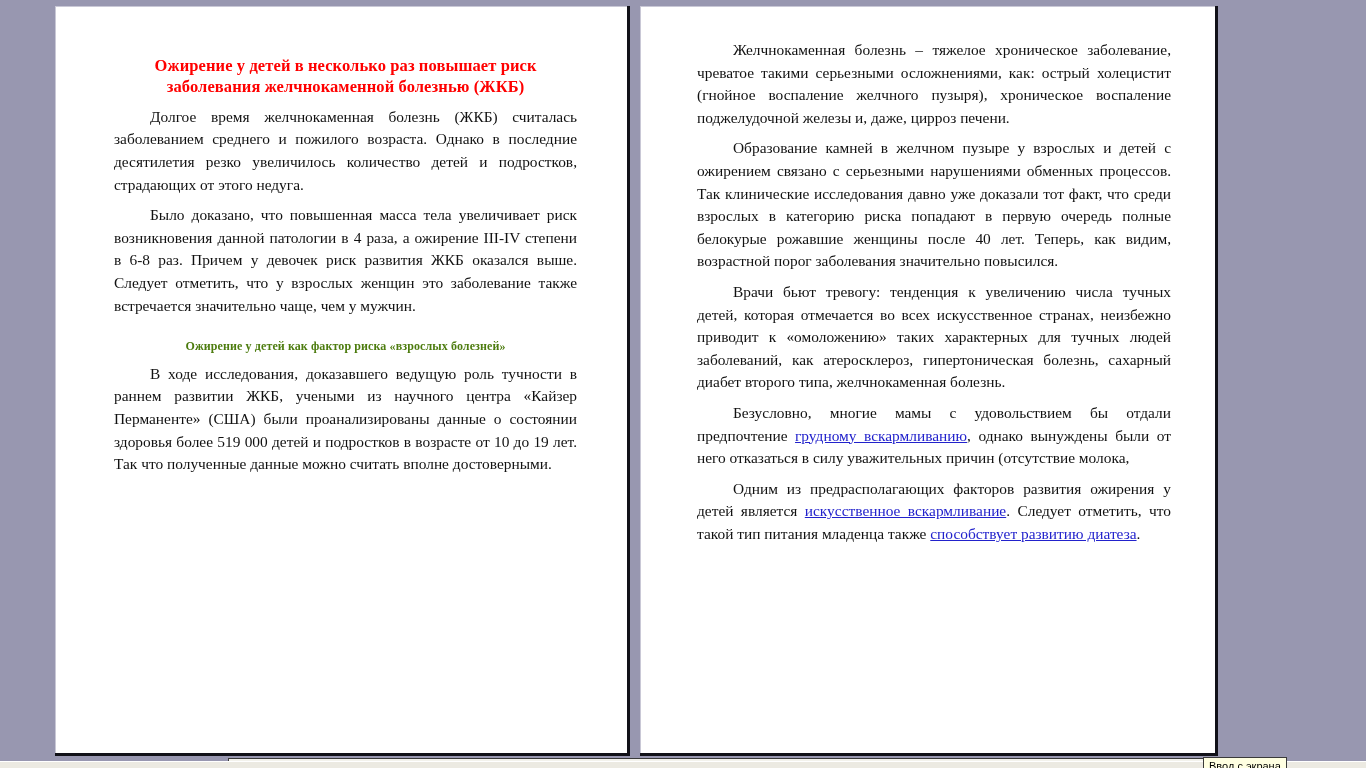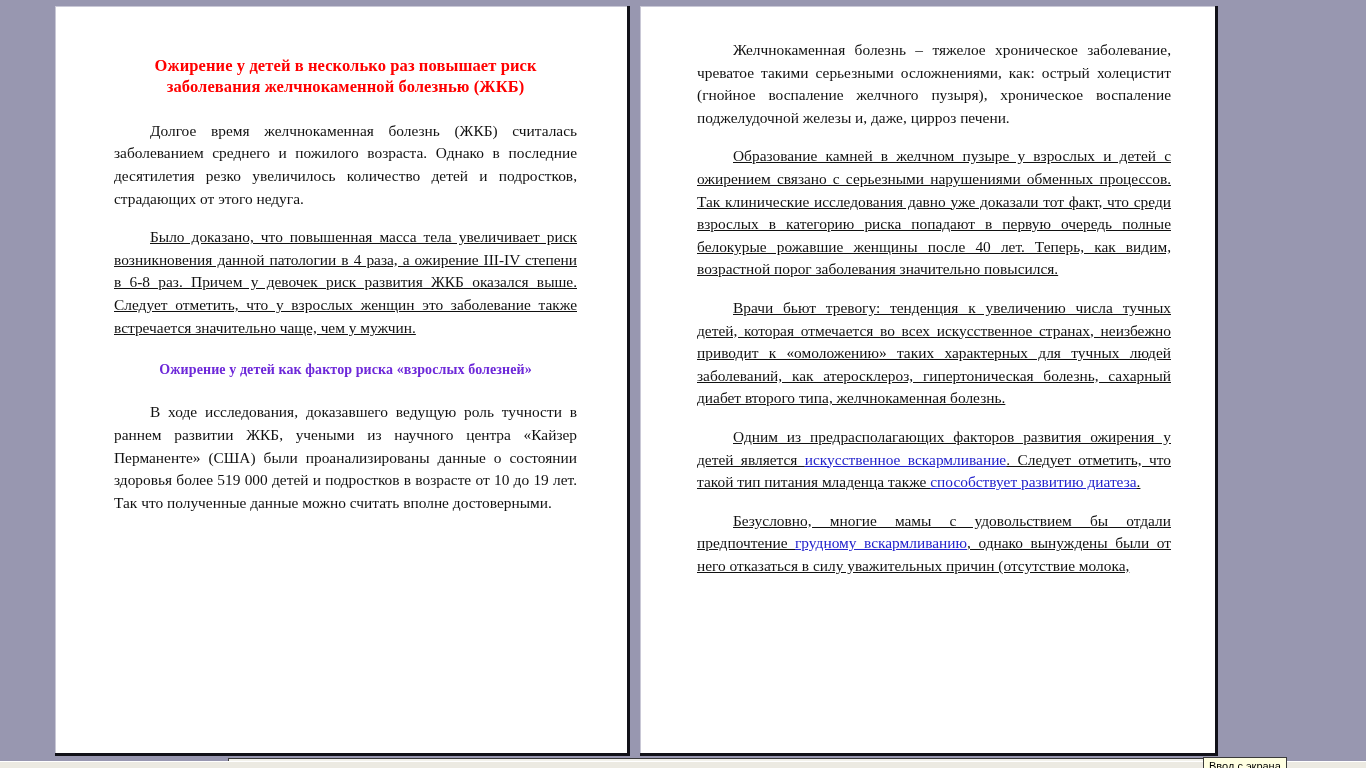--- a/index.html
+++ b/index.html
@@ -57,38 +57,38 @@
     line-height: 1.30;
     letter-spacing: 0.1px;
   }
   h1.doc-title {
     color: #ff0000;
     font-size: 16.5px;
     margin: 8px 0 0 0;
     padding: 0 8px;
   }
   h2.doc-subtitle {
-    color: #6d28d9;
-    font-size: 14px;
+    color: #4d7c0f;
+    font-size: 12px;
     margin: 22px 0 8px 0;
     padding: 0 14px;
   }
 
   p.para {
     margin: 0;
     text-align: justify;
     text-justify: inter-word;
     text-indent: 36px;
     font-size: 15.4px;
     line-height: 22.6px;
     color: #111111;
     font-family: "Liberation Serif", "DejaVu Serif", serif;
   }
-  p.para.first-after-title { margin-top: 22px; }
-  p.para.spaced { margin-top: 16px; text-decoration: underline; }
+  p.para.first-after-title { margin-top: 8px; }
+  p.para.spaced { margin-top: 8px; }
 
   a.doclink {
     color: #2222cc;
     text-decoration: underline;
   }
 
   
   #screen-tooltip {
     position: absolute;
     left: 1203px;
@@ -133,22 +133,22 @@
       <p class="para first-after-title">В ходе исследования, доказавшего ведущую роль тучности в раннем развитии ЖКБ, учеными из научного центра «Кайзер Перманенте» (США) были проанализированы данные о состоянии здоровья более 519 000 детей и подростков в возрасте от 10 до 19 лет. Так что полученные данные можно считать вполне достоверными.</p>
     </div>
   </div>
 
   <div class="page" id="page-right">
     <div class="page-inner">
       <p class="para">Желчнокаменная болезнь – тяжелое хроническое заболевание, чреватое такими серьезными осложнениями, как: острый холецистит (гнойное воспаление желчного пузыря), хроническое воспаление поджелудочной железы и, даже, цирроз печени.</p>
       <p class="para spaced">Образование камней в желчном пузыре у взрослых и детей с ожирением связано с серьезными нарушениями обменных процессов. Так клинические исследования давно уже доказали тот факт, что среди взрослых в категорию риска попадают в первую очередь полные белокурые рожавшие женщины после 40 лет. Теперь, как видим, возрастной порог заболевания значительно повысился.</p>
       <p class="para spaced">Врачи бьют тревогу: тенденция к увеличению числа тучных детей, которая отмечается во всех искусственное странах, неизбежно приводит к «омоложению» таких характерных для тучных людей заболеваний, как атеросклероз, гипертоническая болезнь, сахарный диабет второго типа, желчнокаменная болезнь.</p>
 
+      <p class="para spaced">Безусловно, многие мамы с удовольствием бы отдали предпочтение <a class="doclink" href="#">грудному вскармливанию</a>, однако вынуждены были от него отказаться в силу уважительных причин (отсутствие молока,</p>
       <p class="para spaced">Одним из предрасполагающих факторов развития ожирения у детей является <a class="doclink" href="#">искусственное вскармливание</a>. Следует отметить, что такой тип питания младенца также <a class="doclink" href="#">способствует развитию диатеза</a>.</p>
-      <p class="para spaced">Безусловно, многие мамы с удовольствием бы отдали предпочтение <a class="doclink" href="#">грудному вскармливанию</a>, однако вынуждены были от него отказаться в силу уважительных причин (отсутствие молока,</p>
     </div>
   </div>
 
   <div id="taskbar-fragment"></div>
   <div id="bottom-strip"></div>
   <div id="screen-tooltip">Ввод с экрана</div>
 
 </div>
 
 </body></html>

